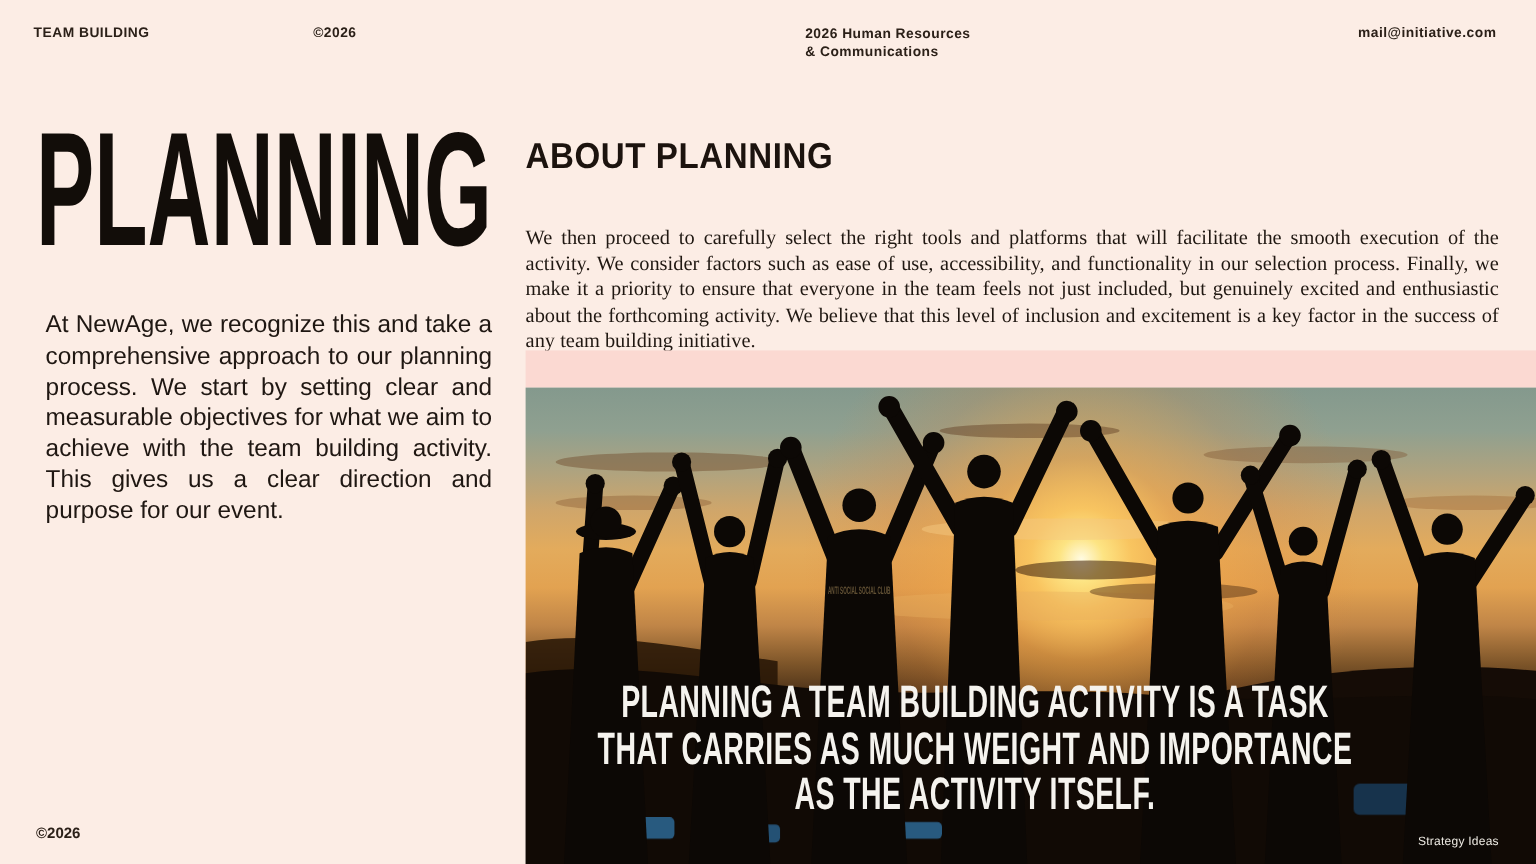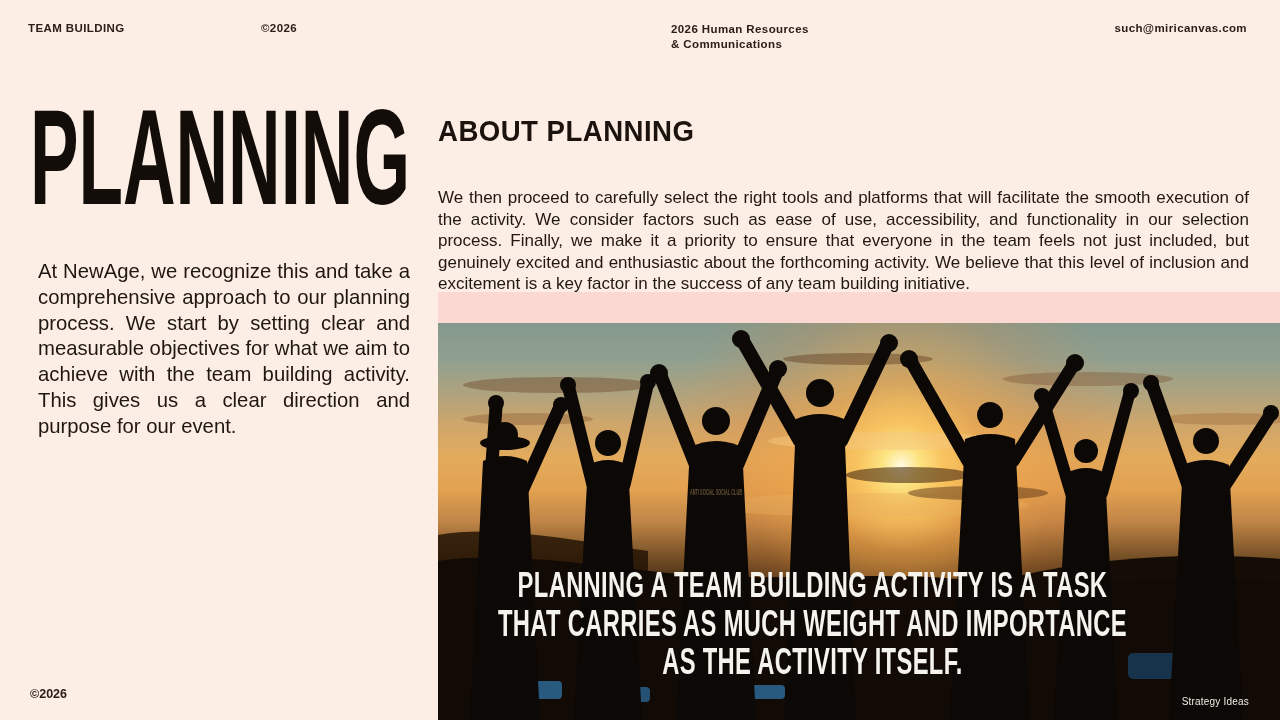--- a/index.html
+++ b/index.html
@@ -28,21 +28,21 @@
   }
 
   
   .about-h{
     position:absolute;left:438px;top:114px;
     font-size:30px;font-weight:bold;letter-spacing:.5px;color:#1c130e;margin:0;
     transform:scale(.92,1);transform-origin:left top;white-space:nowrap;
   }
   .about-p{
     position:absolute;left:438px;top:170px;width:811px;
-    font-size:17px;line-height:21.6px;color:#201812;text-align:justify;
+    font-size:17px;line-height:21.6px;color:#201812;text-align:justify;font-family:Liberation Serif, serif;
   }
 
   
   .pink-band{position:absolute;left:438px;top:292px;width:842px;height:31px;background:#fbd9d2;}
   .photo{
     position:absolute;left:438px;top:323px;width:842px;height:397px;overflow:hidden;
     background:
       radial-gradient(circle at 55% 36%, #fffbe2 0%, #fde483 3.5%, rgba(250,198,96,.95) 8%, rgba(242,166,72,.6) 16%, rgba(225,135,60,.22) 30%, rgba(0,0,0,0) 44%),
       linear-gradient(180deg,
         #84998d 0%, #8fa090 9%, #b0a37e 18%, #d0a66a 26%, #e3ab5c 34%,
@@ -70,21 +70,21 @@
 
 <div class="slide">
 
   <div class="hdr">
     <div class="hdr-item hdr-brand">TEAM BUILDING</div>
     <div class="hdr-item hdr-year">©2026</div>
     <div class="hdr-item hdr-dept">
       <div>2026 Human Resources</div>
       <div>&amp; Communications</div>
     </div>
-    <div class="hdr-item hdr-mail">such@miricanvas.com</div>
+    <div class="hdr-item hdr-mail">mail@initiative.com</div>
   </div>
 
   <svg class="title-svg" width="385" height="108">
     <text x="0" y="100" font-size="135" textLength="380" lengthAdjust="spacingAndGlyphs">PLANNING</text>
   </svg>
 
   <p class="intro">At NewAge, we recognize this and take a comprehensive approach to our planning process. We start by setting clear and measurable objectives for what we aim to achieve with the team building activity. This gives us a clear direction and purpose for our event.</p>
 
   <h2 class="about-h">ABOUT PLANNING</h2>
   <p class="about-p">We then proceed to carefully select the right tools and platforms that will facilitate the smooth execution of the activity. We consider factors such as ease of use, accessibility, and functionality in our selection process. Finally, we make it a priority to ensure that everyone in the team feels not just included, but genuinely excited and enthusiastic about the forthcoming activity. We believe that this level of inclusion and excitement is a key factor in the success of any team building initiative.</p>

